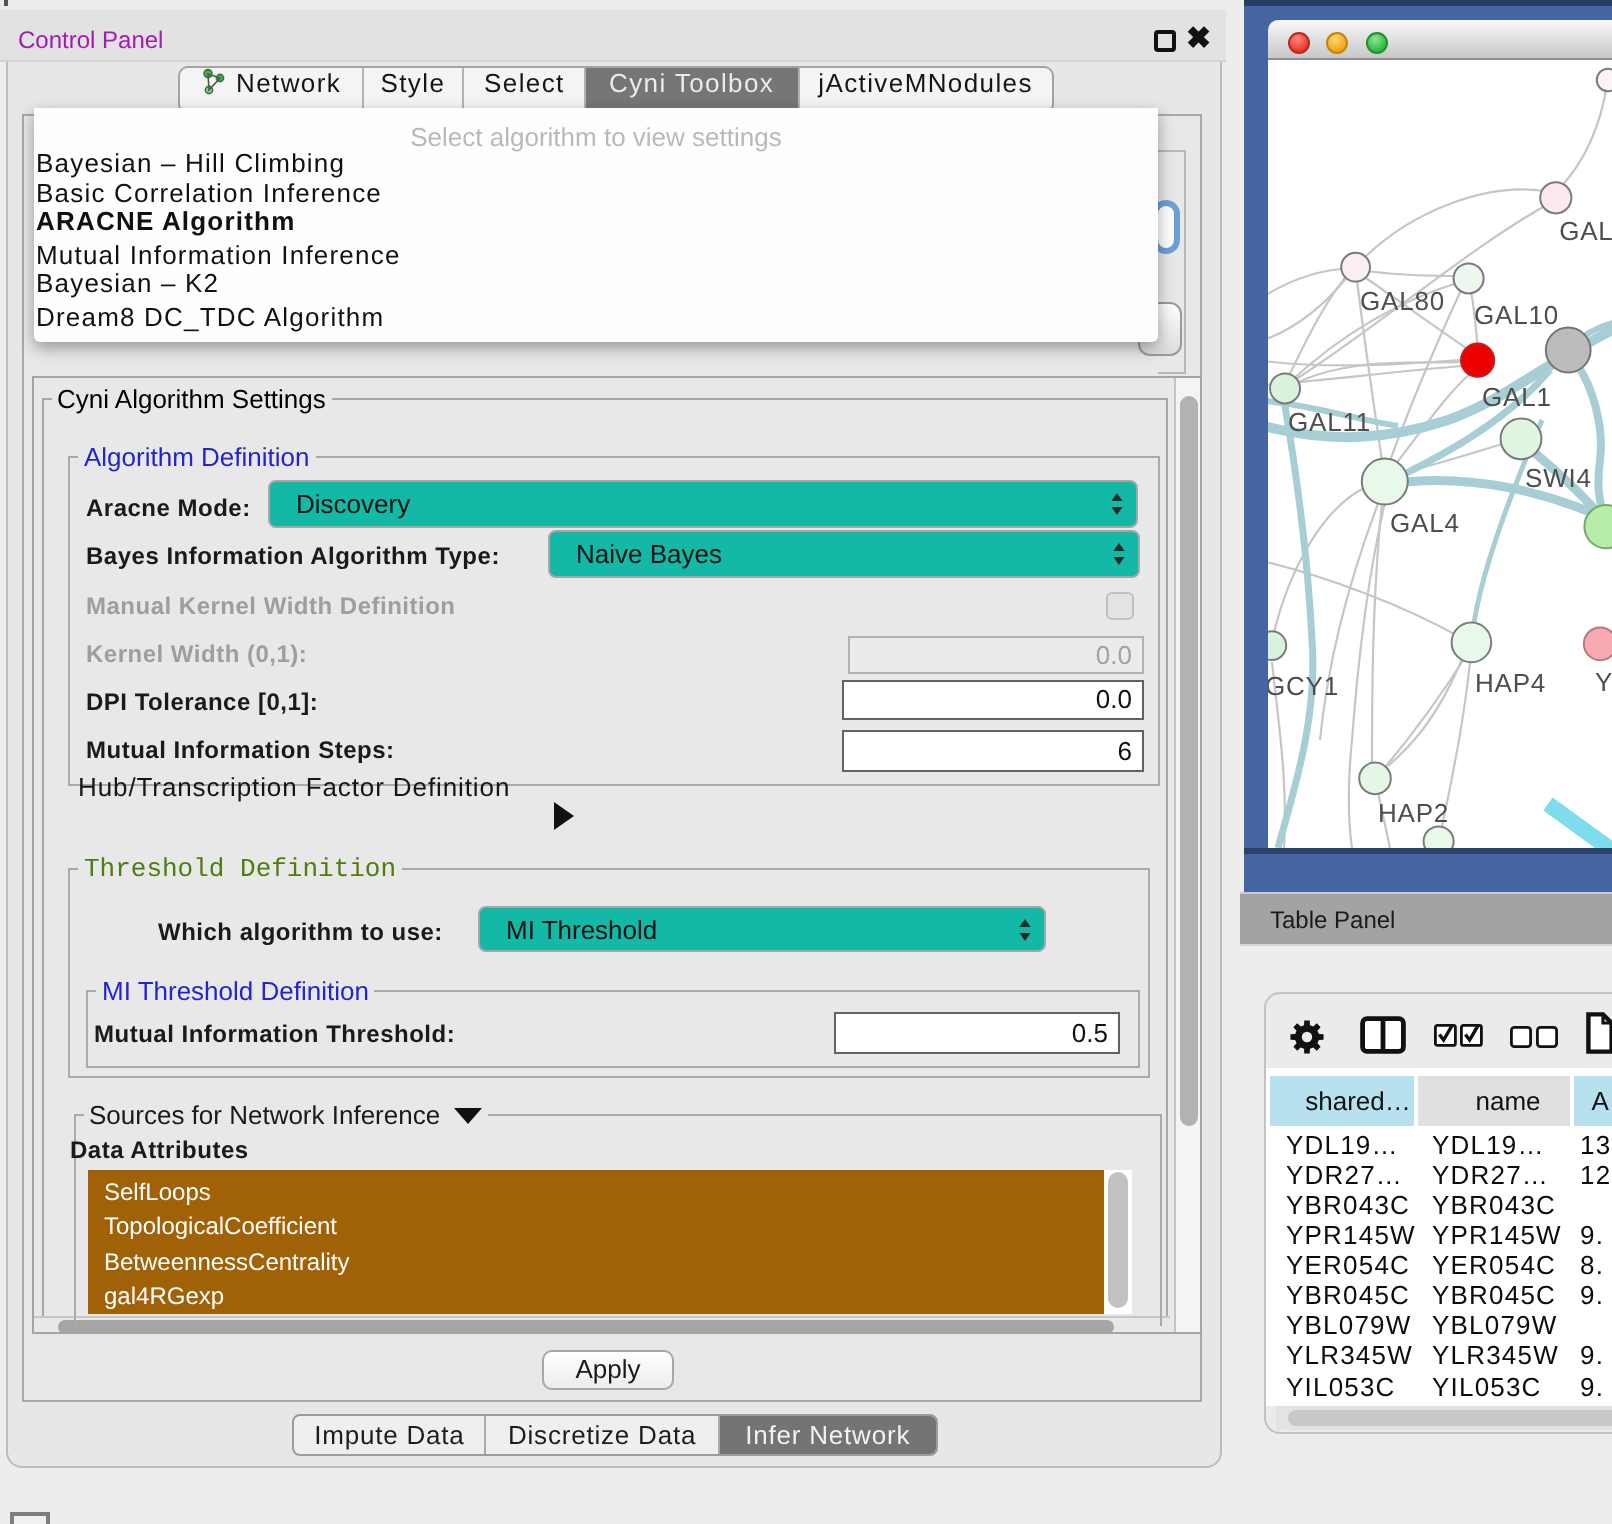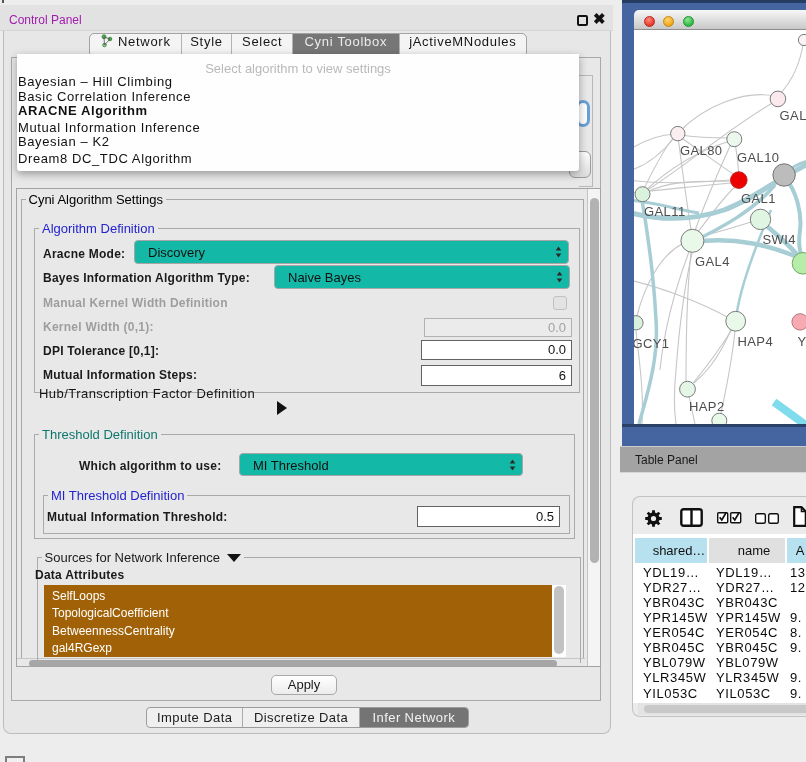--- a/index.html
+++ b/index.html
@@ -34,21 +34,21 @@
 
 .fs { position:absolute; border:1px solid #aaaaaa; }
 #viewport { left:16px; top:188px; width:585px; height:479px; border:1px solid #a4a4a4; }
 .fs .lg { position:absolute; top:-8px; left:4px; background:#e8e8e8; padding:0 3px; font-size:13px; white-space:nowrap; }
 #fs-cas { left:20.5px; top:199px; width:563.5px; height:459px; border-bottom:none; border-color:#a8a8a8; }
 #fs-ad  { left:12.5px; top:27.5px; width:546px; height:165px; }
 #fs-th  { left:12.5px; top:234px; width:541px; height:105px; }
 #fs-mitd{ left:8px; top:60px; width:526.5px; height:39px; }
 #fs-src { left:15px; top:357px; width:544px; height:106px; border-bottom:none; }
 .blue-lg { color:#2323cf; }
-.green-lg { color:#0f766e; }
+.green-lg { color:#4d7c0f;font-family:Liberation Mono, monospace; }
 
 .combo { position:absolute; background:#14b8a6; border:1px solid #a6a6a6; border-radius:4px; font-size:13px; color:#111; }
 .combo .t { position:absolute; left:13px; top:50%; transform:translateY(-50%); }
 .combo svg { position:absolute; right:6px; top:50%; transform:translateY(-50%); }
 .field { position:absolute; font-size:13px; color:#111; text-align:right; padding-right:5px; background:#fff; border:1px solid #626262; }
 .fieldd { background:#ebebeb; border:1px solid #b2b2b2; color:#a2a2a2; }
 
 #datalist { left:44px; top:585px; width:522px; height:72px; background:#a16207; padding-top:2.5px; overflow:hidden; }
 #datalist div { font-size:12px; color:#fff; padding-left:8px; height:17.5px; line-height:17.5px; }
 #listsb { left:552px; top:585px; width:14px; height:72px; background:#fff; }

